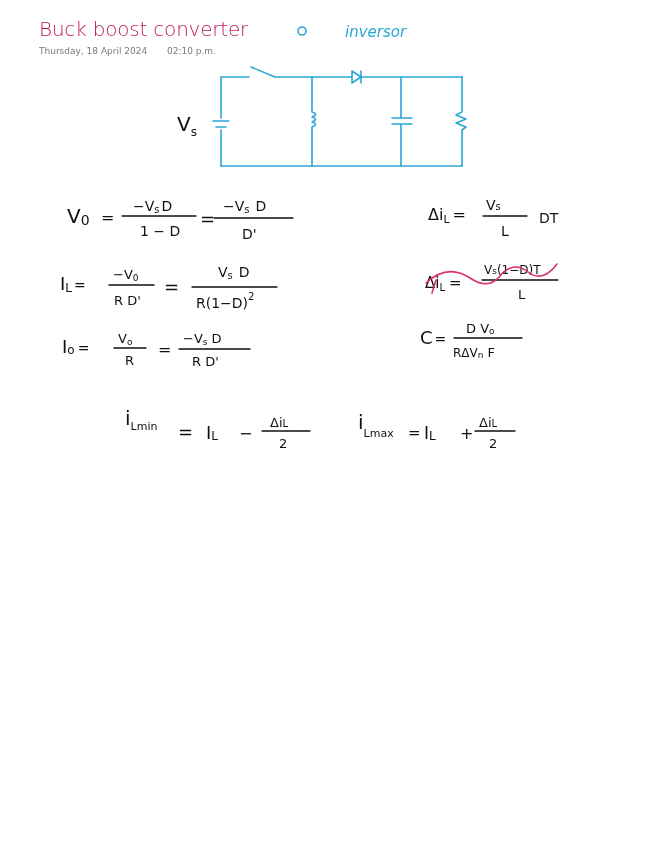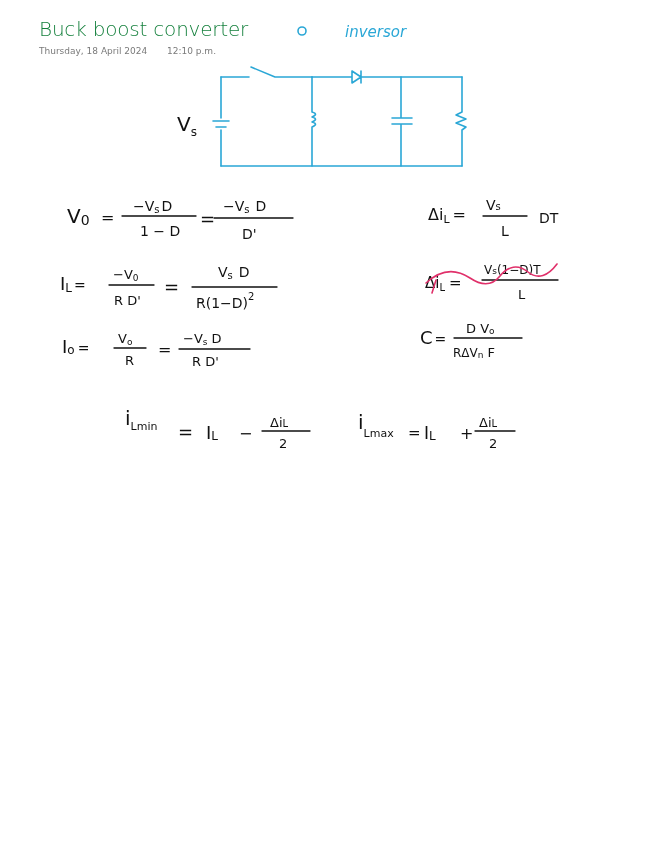--- a/index.html
+++ b/index.html
@@ -1,33 +1,33 @@
 <!DOCTYPE html>
 <html><head>
 <meta charset="utf-8">
 <style>
   html, body { margin: 0; padding: 0; background: #ffffff; }
   body { width: 655px; height: 848px; position: relative; overflow: hidden; font-family: "Liberation Sans", "DejaVu Sans", sans-serif; }
-  .page-title { position: absolute; left: 39px; top: 17px; font-size: 20px; color: #15803d; font-family: "DejaVu Sans", sans-serif; font-weight: 300; letter-spacing: -0.2px; }
+  .page-title { position: absolute; left: 39px; top: 17px; font-size: 20px; color: #be185d; font-family: "DejaVu Sans", sans-serif; font-weight: 300; letter-spacing: -0.2px; }
   .meta { position: absolute; top: 46px; font-size: 9px; color: #7a7a7a; font-family: "DejaVu Sans", sans-serif; text-align: center; }
   .meta-date { left: 39px; }
   .meta-time { left: 167px; }
   .ink-layer { position: absolute; left: 0; top: 0; }
   .hw { font-family: "DejaVu Sans", sans-serif; fill: #111; }
   .hw-blue { font-family: "DejaVu Sans", sans-serif; fill: #2aa7d6; }
   .strk { stroke: #111; stroke-width: 1.3; fill: none; stroke-linecap: round; }
   .blue { stroke: #2aa7d6; stroke-width: 1.6; fill: none; stroke-linecap: round; stroke-linejoin: round; }
   .pink { stroke: #e0306a; stroke-width: 1.6; fill: none; stroke-linecap: round; }
 </style>
 </head>
 <body>
 
 <div class="page-title">Buck boost converter</div>
 <div class="meta meta-date">Thursday, 18 April 2024</div>
-<div class="meta meta-time">12:10 p.m.</div>
+<div class="meta meta-time">02:10 p.m.</div>
 
 <svg class="ink-layer" width="655" height="848" viewBox="0 0 655 848">
 
   <g>
     <circle cx="302" cy="31" r="4" class="blue"></circle>
     <text x="345" y="37" font-size="15" class="hw-blue" font-style="italic">inversor</text>
   </g>
 
   <g>
     <text x="177" y="131" font-size="20" class="hw"><tspan>V</tspan><tspan font-size="12" dy="5">s</tspan></text>

